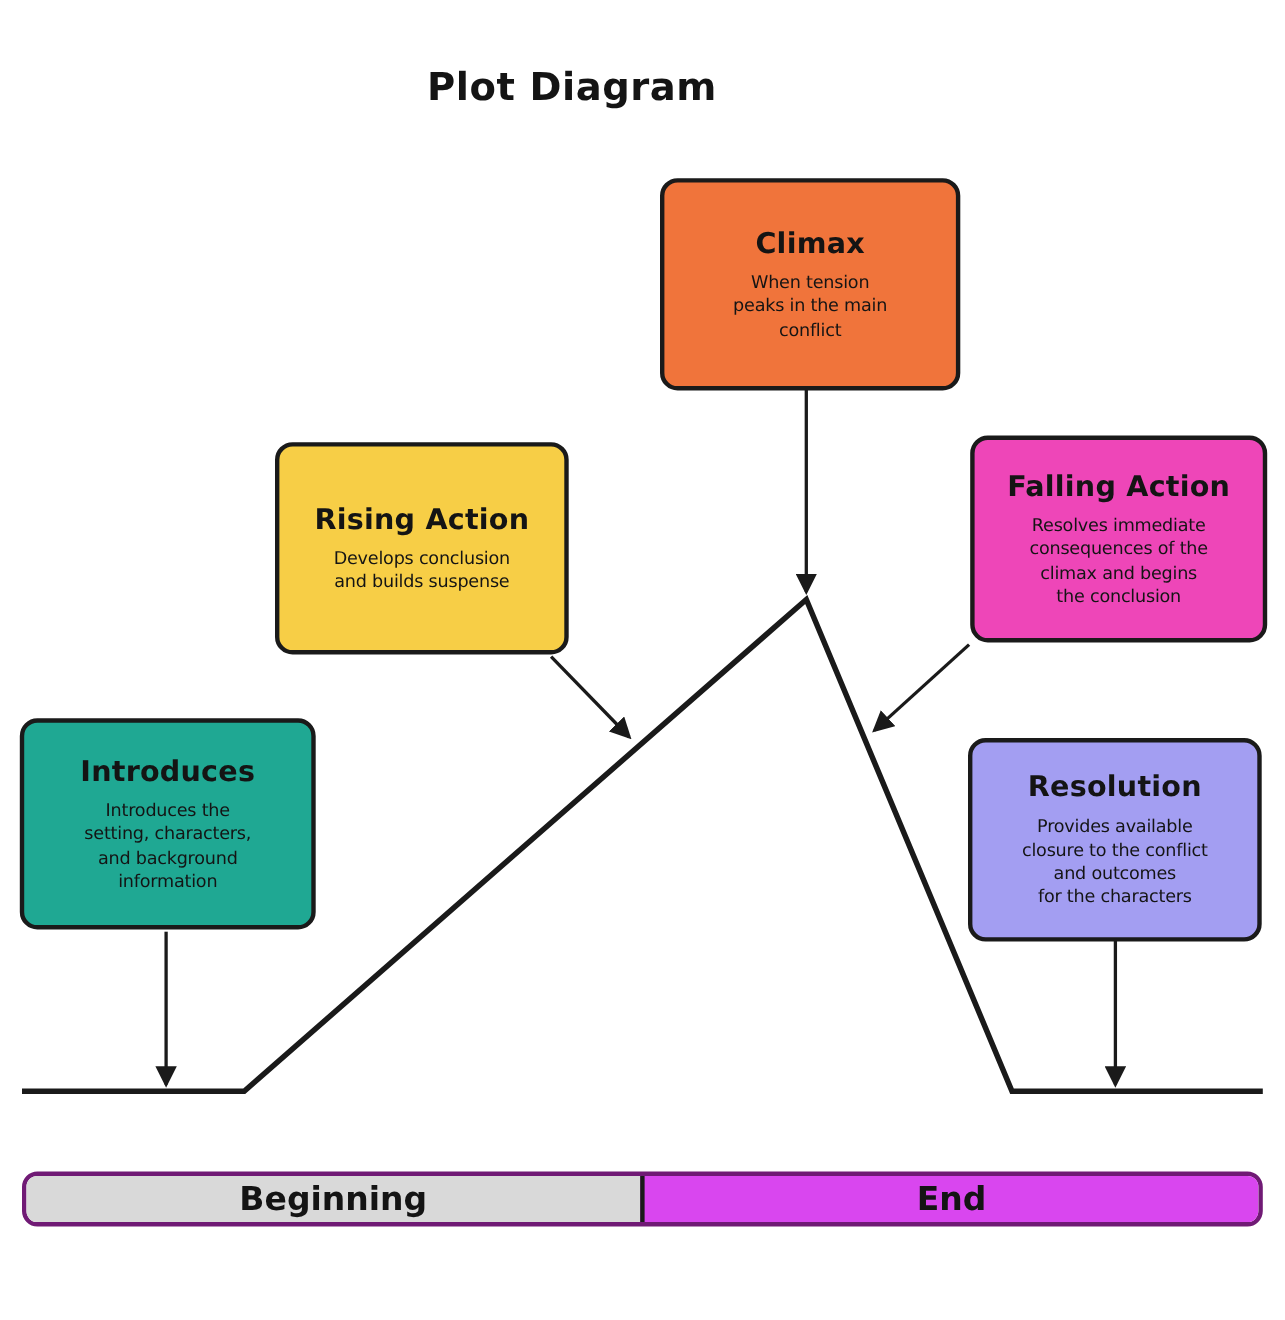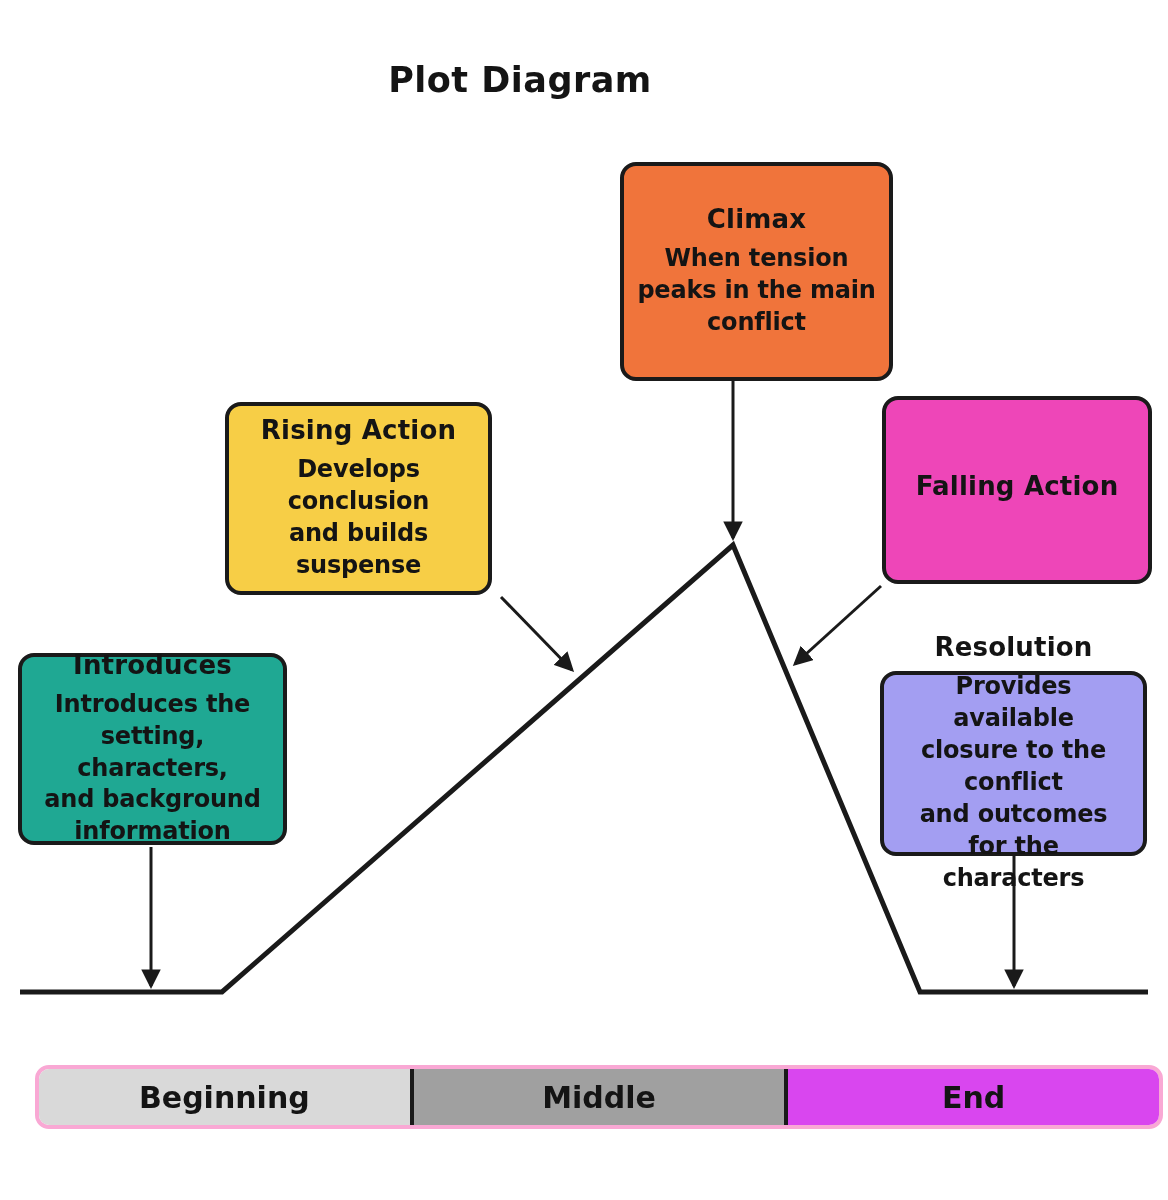--- a/index.html
+++ b/index.html
@@ -45,41 +45,41 @@
     text-align: center;
     padding: 8px 10px;
   }
   .box-title {
     font-size: 26px;
     font-weight: 800;
     margin-bottom: 9px;
     letter-spacing: 0.2px;
   }
   .box-body {
-    font-size: 24px;
-    font-weight: 700;
+    font-size: 16px;
+    font-weight: 400;
     line-height: 1.33;
     white-space: pre-line;
     letter-spacing: -0.2px;
   }
-  #box-climax     { left: 600px; top: 162px; width: 273px; height: 219px; margin-left: 20px; }
-  #box-rising     { left: 225px; top: 402px; width: 267px; height: 193px; }
+  #box-climax     { left: 600px; top: 162px; width: 273px; height: 193px; }
+  #box-rising     { left: 250px; top: 402px; width: 267px; height: 193px; }
   #box-exposition { left: 18px;  top: 653px; width: 269px; height: 192px; }
   #box-falling    { left: 882px; top: 396px; width: 270px; height: 188px; }
   #box-resolution { left: 880px; top: 659px; width: 267px; height: 185px; }
 
   .timeline {
     position: absolute;
-    left: 35px;
+    left: 20px;
     top: 1065px;
     width: 1128px;
-    height: 64px;
+    height: 50px;
     display: flex;
     box-sizing: border-box;
-    border: 4px solid #f9a8d4;
+    border: 4px solid #701a75;
     border-radius: 14px;
     overflow: hidden;
   }
   .timeline-seg {
     flex: 1 1 0;
     display: flex;
     align-items: center;
     justify-content: center;
     font-size: 30px;
     font-weight: 600;
@@ -132,35 +132,36 @@
   <div class="box" id="box-exposition" style="background-color: rgb(31, 168, 147);">
     <div class="box-title">Introduces</div>
     <div class="box-body">Introduces the
 setting, characters,
 and background
 information</div>
   </div>
 
   <div class="box" id="box-falling" style="background-color: rgb(238, 70, 184);">
     <div class="box-title">Falling Action</div>
+    <div class="box-body">Resolves immediate
+consequences of the
+climax and begins
+the conclusion</div>
   </div>
 
   <div class="box" id="box-resolution" style="background-color: rgb(163, 158, 242); margin-top: 12px;">
     <div class="box-title">Resolution</div>
     <div class="box-body">Provides available
 closure to the conflict
 and outcomes
 for the characters</div>
   </div>
 
   <div class="timeline">
     <div class="timeline-seg" style="background-color: rgb(217, 217, 217);">
       <span>Beginning</span>
     </div>
-    <div class="timeline-seg" style="background-color: rgb(160, 160, 160);">
-      <span>Middle</span>
-    </div>
     <div class="timeline-seg" style="background-color: #d946ef;">
       <span>End</span>
     </div>
   </div>
 
 </div>
 
 </body></html>

